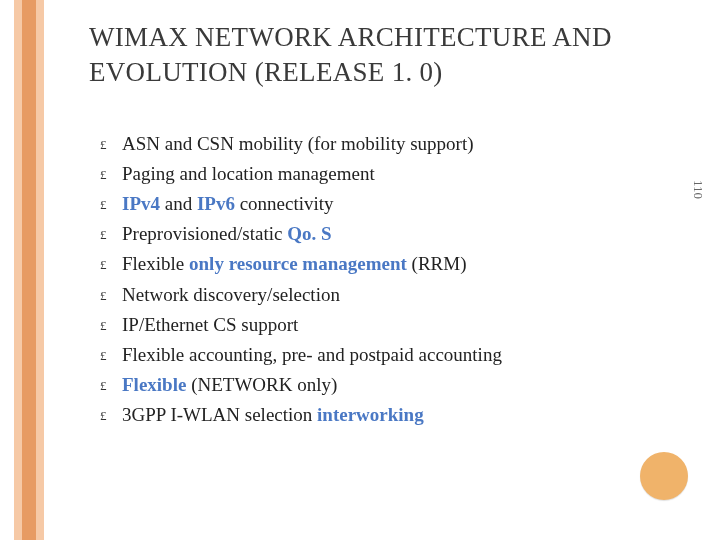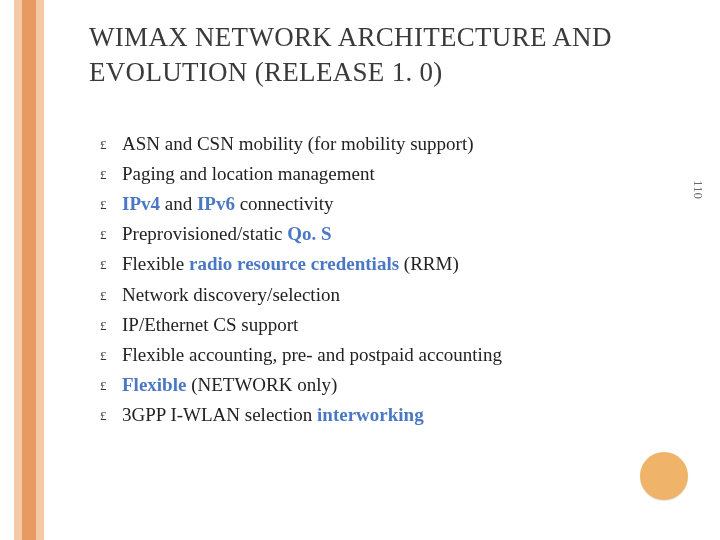--- a/index.html
+++ b/index.html
@@ -104,21 +104,21 @@
     <div class="item">
       <span class="bullet">£</span>
       <span class="item-text"><span class="linked">IPv4</span><span> and </span><span class="linked">IPv6</span><span> connectivity</span></span>
     </div>
     <div class="item">
       <span class="bullet">£</span>
       <span class="item-text"><span>Preprovisioned/static </span><span class="linked">Qo. S</span></span>
     </div>
     <div class="item">
       <span class="bullet">£</span>
-      <span class="item-text"><span>Flexible </span><span class="linked">radio resource credentials</span><span> (RRM)</span></span>
+      <span class="item-text"><span>Flexible </span><span class="linked">only resource management</span><span> (RRM)</span></span>
     </div>
     <div class="item">
       <span class="bullet">£</span>
       <span class="item-text"><span>Network discovery/selection</span></span>
     </div>
     <div class="item">
       <span class="bullet">£</span>
       <span class="item-text"><span>IP/Ethernet CS support</span></span>
     </div>
     <div class="item">

